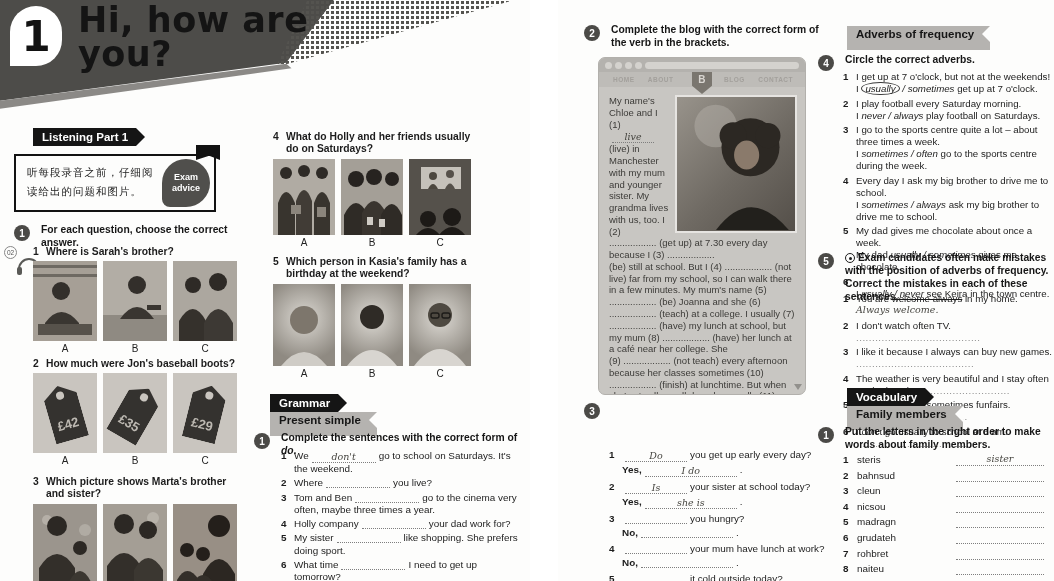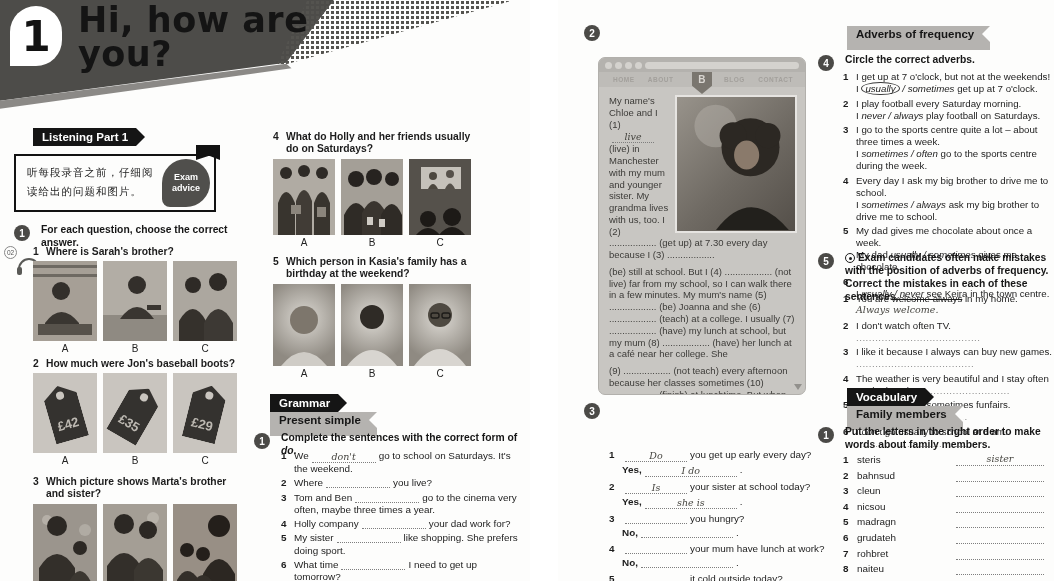--- a/index.html
+++ b/index.html
@@ -102,21 +102,21 @@
   .bnav { position:relative; display:flex; justify-content:space-between; align-items:center;
     height:15px; padding:0 12px 0 14px; background:#bebcb8; font-size:6.5px; font-weight:bold;
     color:#a3a09c; letter-spacing:0.5px; }
   .badge { position:absolute; left:50%; top:0; transform:translateX(-50%); width:20px; height:22px;
     background:#7a766f; clip-path:polygon(0 0, 100% 0, 100% 62%, 50% 100%, 0 62%);
     color:#d9d6d1; font-size:10px; font-weight:bold; text-align:center; line-height:16px; z-index:2; }
   .bcontent { padding:8px 8px 6px 10px; font-size:9.5px; line-height:1.24; color:#3c3b38; }
   .photo { float:right; width:122px; height:138px; margin:0 0 4px 6px;
     background:linear-gradient(135deg, #98938b 0%, #6f6a63 55%, #544f49 100%);
     border:2px solid #e6e4e1; position:relative; overflow:hidden; }
-  .bpara2 { margin-top:5px; }
+  .bpara2 { }
   .scr { position:absolute; right:3px; bottom:4px; width:0; height:0;
     border-left:4px solid transparent; border-right:4px solid transparent; border-top:6px solid #92908c; }
 
   
   .ti { font-size:9.9px; line-height:1.2; margin-bottom:4px; }
   .tq { display:grid; grid-template-columns:13px 1fr; }
   .ta { margin-left:13px; margin-top:2px; }
   .tq .n, .ta-n { font-weight:bold; }
 
   
@@ -411,20 +411,21 @@
         <span><span>What time</span><span class="bl bl-g"></span><span>I need to get up tomorrow?</span></span>
       </div>
 
     </div>
   </section>
 
   <section class="page pageR">
 
     <div class="exh" style="left:26px; top:24px; width:242px;">
       <span class="exnum">2</span>
+      <p class="exinstr">Complete the blog with the correct form of the verb in the brackets.</p>
     </div>
 
     <div class="blog">
       <div class="bbar">
         <span class="dotb"></span>
         <span class="dotb"></span>
         <span class="dotb"></span>
         <span class="dotb"></span>
         <span class="pill"></span>
       </div>

